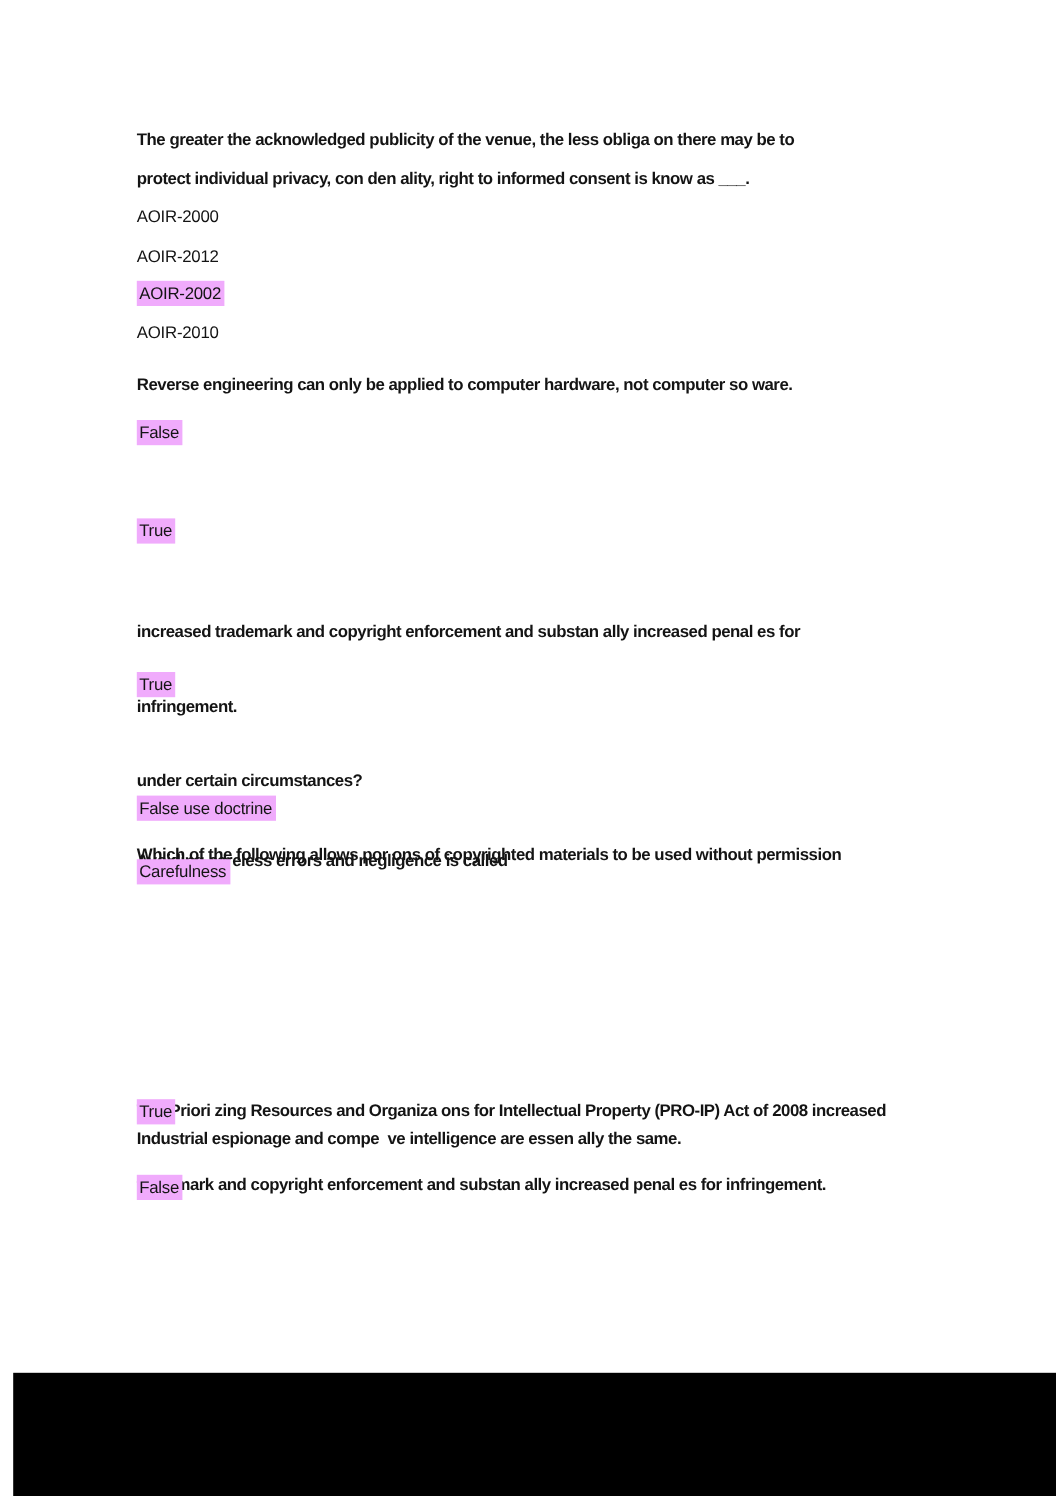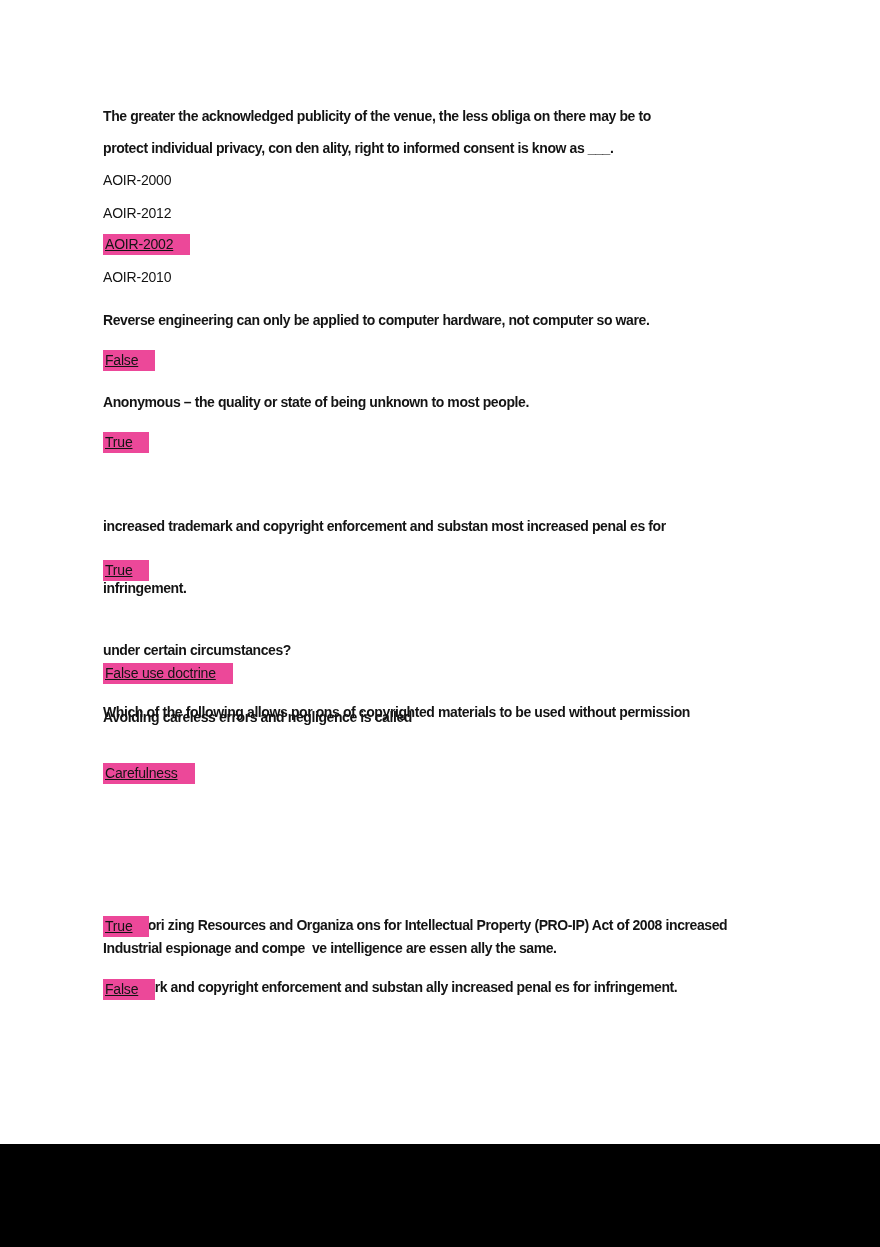--- a/index.html
+++ b/index.html
@@ -11,43 +11,43 @@
     height: 1247px;
     position: relative;
     background: #ffffff;
     overflow: hidden;
     font-family: "Liberation Sans", "DejaVu Sans", sans-serif;
     color: #141414;
   }
   .page {
     position: absolute;
     inset: 0;
+    margin-left: 11px;
   }
   .line {
     position: absolute;
     left: 103px;
     font-size: 14px;
     line-height: 20px;
     white-space: pre;
     letter-spacing: -0.2px;
   }
   .bold {
     font-weight: bold;
     letter-spacing: -0.4px;
   }
   .para .pline {
     display: block;
     white-space: pre;
     line-height: 21.5px;
   }
   .hl {
-    background: #ec4899;
-    padding: 2px 17px 3px 2px;
+    background: #f0abfc;
+    padding: 2px 3px 3px 2px;
     white-space: pre;
-    text-decoration: underline;
   }
   .footer-bar {
     position: absolute;
     left: 0;
     top: 1144px;
     width: 880px;
     height: 103px;
     background: #000000;
   }
 </style>
@@ -60,37 +60,36 @@
   <div class="line bold" style="top:138px">protect individual privacy, con den ality, right to informed consent is know as ___.</div>
 
   <div class="line" style="top:170px">AOIR-2000</div>
   <div class="line" style="top:203px">AOIR-2012</div>
   <div class="line" style="top:234px"><span class="hl">AOIR-2002</span></div>
   <div class="line" style="top:267px">AOIR-2010</div>
 
   <div class="line bold" style="top:310px">Reverse engineering can only be applied to computer hardware, not computer so ware.</div>
   <div class="line" style="top:350px"><span class="hl">False</span></div>
 
-  <div class="line bold" style="top:392px">Anonymous – the quality or state of being unknown to most people.</div>
   <div class="line" style="top:432px"><span class="hl">True</span></div>
 
   <div class="line bold para" style="top:476px">
-    <span class="pline">increased trademark and copyright enforcement and substan most increased penal es for</span>
+    <span class="pline">increased trademark and copyright enforcement and substan ally increased penal es for</span>
     <span class="pline">infringement.</span>
   </div>
   <div class="line" style="top:560px"><span class="hl">True</span></div>
 
   <div class="line bold para" style="top:600px">
     <span class="pline">under certain circumstances?</span>
     <span class="pline">Which of the following allows por ons of copyrighted materials to be used without permission</span>
   </div>
   <div class="line" style="top:663px"><span class="hl">False use doctrine</span></div>
 
   <div class="line bold" style="top:707px">Avoiding careless errors and negligence is called</div>
-  <div class="line" style="top:763px"><span class="hl">Carefulness</span></div>
+  <div class="line" style="top:716px"><span class="hl">Carefulness</span></div>
 
   <div class="line bold para" style="top:875px">
     <span class="pline">The Priori zing Resources and Organiza ons for Intellectual Property (PRO-IP) Act of 2008 increased</span>
     <span class="pline">trademark and copyright enforcement and substan ally increased penal es for infringement.</span>
   </div>
   <div class="line" style="top:916px"><span class="hl">True</span></div>
 
   <div class="line bold" style="top:938px">Industrial espionage and compe  ve intelligence are essen ally the same.</div>
   <div class="line" style="top:979px"><span class="hl">False</span></div>
 

